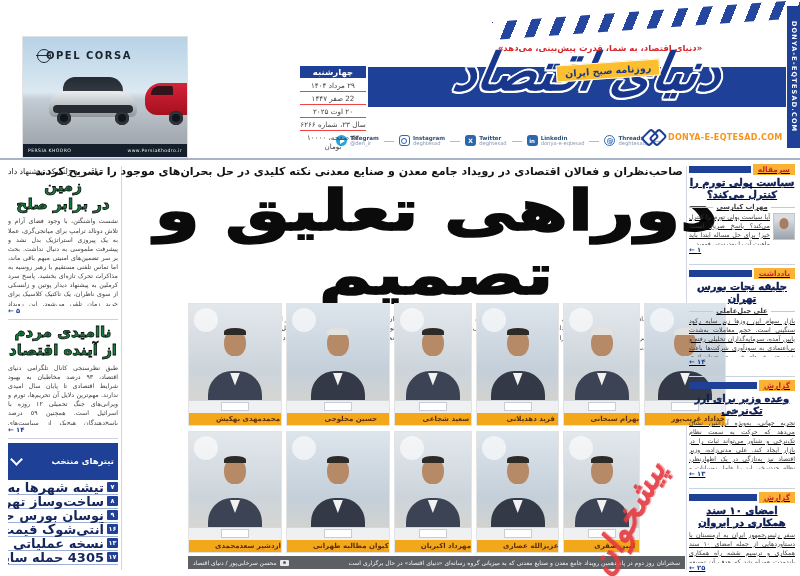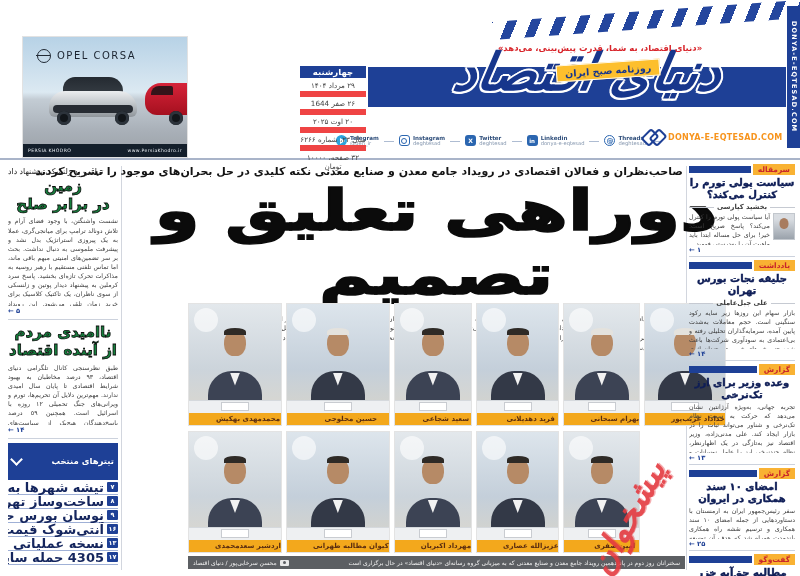--- a/index.html
+++ b/index.html
@@ -18,21 +18,21 @@
     transform:skewX(-10deg);
     text-shadow:2px 0 0 #fff,-2px 0 0 #fff,0 2px 0 #fff,0 -2px 0 #fff,
       1.5px 1.5px 0 #fff,-1.5px -1.5px 0 #fff,1.5px -1.5px 0 #fff,-1.5px 1.5px 0 #fff;}
   .tagline{position:absolute;left:470px;top:43px;width:260px;text-align:center;z-index:4;
     font-size:8.5px;font-weight:bold;color:#d8252b;direction:rtl;}
   .badge{position:absolute;left:556px;top:62px;background:#fdbf2d;color:#17368c;z-index:4;
     font-weight:bold;font-size:9.5px;padding:2px 8px;transform:rotate(-4deg);border:1px solid #fff;}
   .datebox{position:absolute;left:300px;top:66px;width:66px;z-index:2;direction:rtl;}
   .weekday{background:#1e4096;color:#fff;font-size:8.5px;font-weight:bold;text-align:center;
     padding:1px 0;margin-bottom:1px;}
-  .date-row{font-size:7.2px;color:#444;text-align:center;padding:1.5px 0;border-bottom:6px solid #ef4444;}
+  .date-row{font-size:7.2px;color:#444;text-align:center;padding:1.5px 0;border-bottom:1px solid #ef4444;}
   .date-row:last-child{border-bottom:none;}
   .social{position:absolute;left:336px;top:130px;height:22px;display:flex;align-items:center;gap:5px;}
   .soc-item{display:flex;align-items:center;gap:3px;}
   .soc-ic{width:11px;height:11px;border-radius:3px;display:flex;align-items:center;justify-content:center;
     color:#fff;font-size:6px;font-weight:bold;box-sizing:border-box;}
   .ic-telegram{background:#2ba3dc;border-radius:50%;}
   .ic-telegram::before{content:"";width:0;height:0;border-left:5px solid #fff;
     border-top:3px solid transparent;border-bottom:3px solid transparent;margin-left:1px;}
   .ic-instagram{background:#fff;border:1.5px solid #2b66b0;}
   .ic-instagram::before{content:"";width:4px;height:4px;border:1.2px solid #2b66b0;border-radius:50%;}
@@ -46,21 +46,21 @@
   .domain-wrap{position:absolute;left:644px;top:130px;display:flex;align-items:center;gap:4px;z-index:4;}
   .dmd{width:8px;height:11px;border:2px solid #1e4096;border-radius:3px;transform:rotate(45deg);display:inline-block;}
   .dmd.d2{margin-left:-8px;}
   .domain{font-size:8px;font-weight:bold;color:#f7941d;letter-spacing:.3px;}
   
   .ad{position:absolute;left:22px;top:36px;width:164px;height:120px;overflow:hidden;border:1px solid #e2e2e2;
     background:linear-gradient(180deg,#b7d2e6 0%,#dce9f2 46%,#c3ccd4 52%,#a9b0b8 78%,#9aa0a6 100%);}
   .ad-roundel{position:absolute;left:14px;top:12px;width:12px;height:12px;border:1.5px solid #222b36;
     border-radius:50%;}
   .ad-roundel::before{content:"";position:absolute;left:-2px;top:4.5px;width:14px;height:1.8px;background:#222b36;}
-  .ad-title{position:absolute;left:34px;top:13px;font-size:10px;font-weight:normal;color:#1b2430;letter-spacing:1.5px;}
+  .ad-title{position:absolute;left:23px;top:13px;font-size:10px;font-weight:bold;color:#1b2430;letter-spacing:1.5px;}
   .car-cabin{position:absolute;left:40px;top:40px;width:60px;height:22px;border-radius:12px 14px 0 0;
     background:linear-gradient(180deg,#242a31,#3a4148);}
   .car-body{position:absolute;left:26px;top:54px;width:88px;height:26px;border-radius:16px 18px 6px 6px;
     background:linear-gradient(180deg,#eceef0 0%,#c4c9cd 45%,#8f959b 100%);}
   .car-grille{position:absolute;left:30px;top:68px;width:80px;height:8px;background:#272c33;border-radius:4px;}
   .wheel{position:absolute;top:74px;width:14px;height:14px;background:#12161a;border-radius:50%;
     box-shadow:inset 0 0 0 3px #2c333b;}
   .w1{left:34px;} .w2{left:92px;} .w3{left:auto;right:4px;}
   .red-car{position:absolute;right:-8px;top:46px;width:50px;height:32px;border-radius:16px 6px 4px 12px;
     background:linear-gradient(180deg,#d62339,#a5101f);}
@@ -107,21 +107,21 @@
   .name-bar{height:12px;background:#f3a81c;color:#5a2d10;font-size:7px;font-weight:bold;
     display:flex;align-items:center;justify-content:center;direction:rtl;white-space:nowrap;overflow:hidden;padding-left:26px;}
   .caption-strip{position:absolute;left:188px;top:556px;width:497px;height:13px;background:#5c5f63;
     color:#f2f2f2;display:flex;align-items:center;justify-content:space-between;direction:rtl;
     padding:0 5px;box-sizing:border-box;font-size:6px;z-index:5;}
   .credit-wrap{display:flex;align-items:center;gap:3px;}
   .cam{width:9px;height:6px;background:#e9e9e9;border-radius:1px;position:relative;flex:none;}
   .cam::before{content:"";position:absolute;left:3px;top:1.5px;width:3px;height:3px;background:#5c5f63;border-radius:50%;}
   
   .sidebar{position:absolute;left:689px;top:164px;width:106px;height:412px;overflow:hidden;}
-  .sb-art{margin-bottom:3px;padding-bottom:2px;border-bottom:1px solid #ccd2dd;}
+  .sb-art{margin-bottom:3px;padding-bottom:10px;border-bottom:1px solid #ccd2dd;text-decoration:underline;}
   .sb-art:last-child{border-bottom:none;}
   .tagbar{display:flex;direction:rtl;align-items:center;gap:2px;height:11px;margin-bottom:2px;}
   .chip{background:#f9b233;color:#c9252b;font-size:7.5px;font-weight:bold;padding:1px 5px;flex:none;}
   .fill{flex:1;height:7px;background:#1e4096;}
   .sb-title{margin:0 0 2px;font-size:10px;font-weight:bold;color:#0f1e57;text-align:center;direction:rtl;
     line-height:1.2;-webkit-text-stroke:.4px #0f1e57;}
   .author{display:flex;align-items:center;gap:3px;margin:1px 0 2px;direction:rtl;}
   .aline{flex:1;height:1px;background:#c6cad2;}
   .aname{font-size:6.8px;font-weight:bold;color:#3c3c3c;}
   .sb-body{margin:0;font-size:6.3px;line-height:1.42;color:#3d3d3d;text-align:justify;direction:rtl;overflow:hidden;}
@@ -159,21 +159,21 @@
   <div class="side-banner">DONYA-E-EQTESAD.COM</div>
   <div class="band"></div>
   <div class="tagline">«دنیای اقتصاد، به شما، قدرت پیش‌بینی، می‌دهد»</div>
   <div class="badge">روزنامه صبح ایران</div>
   <div class="logo">دنیای اقتصاد</div>
 
   <div class="datebox">
     <div class="weekday">چهارشنبه</div>
     <div id="date-rows">
         <div class="date-row">۲۹ مرداد ۱۴۰۴</div>
-        <div class="date-row">۲۶ صفر 1644</div>
+        <div class="date-row">22 صفر ۱۴۴۷</div>
         <div class="date-row">۲۰ اوت ۲۰۲۵</div>
         <div class="date-row">سال ۲۳، شماره ۶۲۶۶</div>
         <div class="date-row">۳۲ صفحه، ۱۰۰۰۰ تومان</div>
       </div>
   </div>
 
   <div class="social" id="social-row">
       <div class="soc-item">
         <span class="soc-ic ic-telegram"></span>
         <span class="soc-tx">
@@ -363,21 +363,21 @@
 
   <div class="sidebar" id="sidebar">
       <section class="sb-art">
         <div class="tagbar">
           <span class="chip">سرمقاله</span>
           <span class="fill"></span>
         </div>
         <h3 class="sb-title">سیاست پولی تورم را کنترل می‌کند؟</h3>
         <div class="author">
           <span class="aline"></span>
-          <span class="aname">بخشید کیارسی</span>
+          <span class="aname">مهراب کیارسی</span>
           <span class="aline"></span>
         </div>
         <p class="sb-body" style="height: 32px;"><span class="portrait"></span>آیا سیاست پولی تورم را کنترل می‌کند؟ پاسخ صریح است: خیر! برای حل مساله ابتدا باید ماهیت آن را به‌درستی فهمید.</p>
         <div class="pref">۱</div>
       </section>
       <section class="sb-art">
         <div class="tagbar">
           <span class="chip">یادداشت</span>
           <span class="fill"></span>
         </div>

